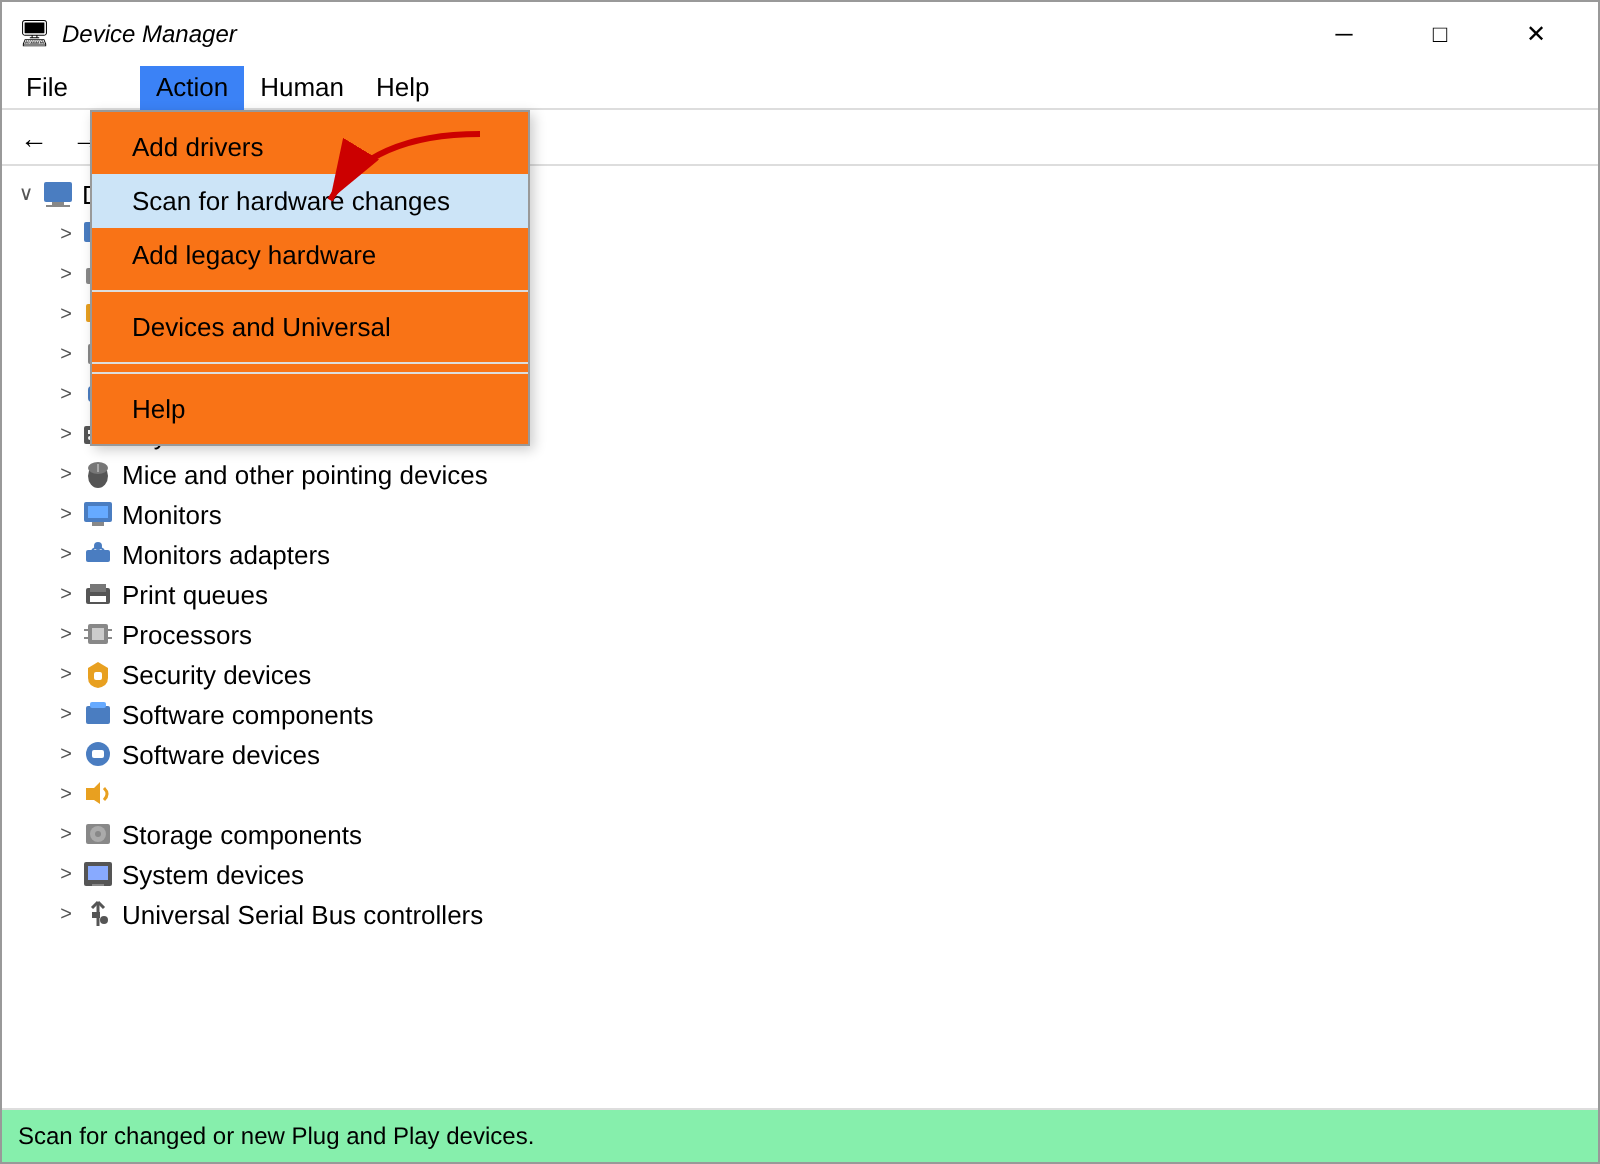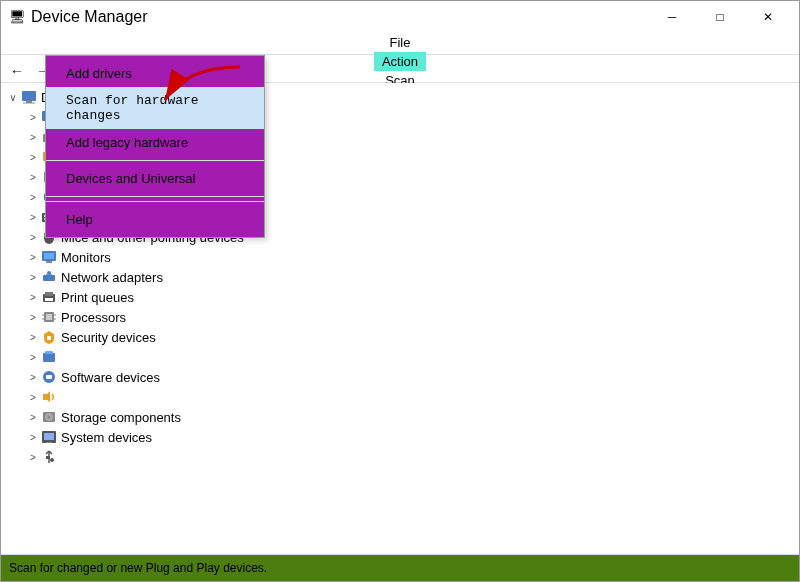--- a/index.html
+++ b/index.html
@@ -31,22 +31,23 @@
     .title-left {
       display: flex;
       align-items: center;
       gap: 6px;
     }
     .title-icon {
       width: 16px;
       height: 16px;
     }
     .title-text {
-      font-size: 16px;
+      font-size: 12px;
       color: #000;
+      font-style: italic;
     }
     .title-controls {
       display: flex;
       gap: 2px;
     }
     .title-btn {
       width: 46px;
       height: 32px;
       border: none;
       background: transparent;
@@ -66,21 +67,21 @@
       border-bottom: 1px solid #ddd;
     }
     .menu-item {
       padding: 2px 8px;
       cursor: pointer;
       font-size: 13px;
       height: 22px;
       display: flex;
       align-items: center;
     }
-    .menu-item.active { background: #5eead4; }
+    .menu-item.active { background: #3b82f6; margin-left: 28px; }
     .toolbar {
       background: #fff;
       height: 28px;
       display: flex;
       align-items: center;
       padding: 0 4px;
       border-bottom: 1px solid #ddd;
       gap: 2px;
     }
     .toolbar-btn {
@@ -132,46 +133,46 @@
       display: flex;
       align-items: center;
       justify-content: center;
     }
     .tree-label {
       font-size: 13px;
       color: #000;
     }
     .status-bar {
       height: 24px;
-      background: #4d7c0f;
+      background: #86efac;
       border-top: 1px solid #ddd;
       display: flex;
       align-items: center;
       padding: 13px 8px;
       font-size: 12px;
       color: #000;
     }
     .dropdown-menu {
       position: absolute;
       top: 22px;
       left: 44px;
-      background: #a21caf;
+      background: #f97316;
       border: 1px solid #999;
       box-shadow: 2px 2px 6px rgba(0,0,0,0.2);
       z-index: 20;
       width: 220px;
       padding: 4px 0;
     }
     .dropdown-menu-item {
       padding: 6px 20px;
       cursor: pointer;
       font-size: 13px;
       color: #000;
     }
-    .dropdown-menu-item.highlighted { background: #cce4f7; font-family: Liberation Mono, monospace; }
+    .dropdown-menu-item.highlighted { background: #cce4f7; }
     .dropdown-sep {
       height: 1px;
       background: #ddd;
       margin: 4px 0;
     }
     
     .arrow-container {
       position: absolute;
       top: 60px;
       left: 140px;
@@ -197,24 +198,24 @@
       <span class="title-icon">🖥</span>
       <span class="title-text">Device Manager</span>
     </div>
     <div class="title-controls">
       <button class="title-btn">─</button>
       <button class="title-btn">□</button>
       <button class="title-btn close">✕</button>
     </div>
   </div>
 
-  <div class="menu-bar" style="position:relative;flex-direction:column;">
+  <div class="menu-bar" style="position:relative;">
     <div class="menu-item">File</div>
     <div class="menu-item active">Action</div>
-    <div class="menu-item">Scan</div>
+    <div class="menu-item">Human</div>
     <div class="menu-item">Help</div>
 
     <div class="dropdown-menu">
       <div class="dropdown-menu-item">Add drivers</div>
       <div class="dropdown-menu-item highlighted">Scan for hardware changes</div>
       <div class="dropdown-menu-item">Add legacy hardware</div>
       <div class="dropdown-sep"></div>
       <div class="dropdown-menu-item">Devices and Universal</div>
       <div class="dropdown-sep"></div>
       <div class="dropdown-sep"></div>
@@ -375,21 +376,21 @@
       <div class="tree-item" style="padding-left:24px">
         <div class="tree-expand">&gt;</div>
         <div class="tree-icon">
           <svg width="16" height="16">
               <rect x="2" y="6" width="12" height="6" fill="#4a7dc1" rx="1"></rect>
               <circle cx="8" cy="4" r="2" fill="#4a7dc1"></circle>
               <line x1="5" y1="6" x2="8" y2="4" stroke="#4a7dc1" stroke-width="1"></line>
               <line x1="11" y1="6" x2="8" y2="4" stroke="#4a7dc1" stroke-width="1"></line>
             </svg>
         </div>
-        <span class="tree-label">Network adapters</span>
+        <span class="tree-label">Monitors adapters</span>
       </div>
 
       <div class="tree-item" style="padding-left:24px">
         <div class="tree-expand">&gt;</div>
         <div class="tree-icon">
           <svg width="16" height="16">
               <rect x="2" y="5" width="12" height="8" fill="#555" rx="1"></rect>
               <rect x="4" y="3" width="8" height="4" fill="#777"></rect>
               <rect x="4" y="9" width="8" height="3" fill="#fff"></rect>
             </svg>
@@ -424,20 +425,21 @@
       </div>
 
       <div class="tree-item" style="padding-left:24px">
         <div class="tree-expand">&gt;</div>
         <div class="tree-icon">
           <svg width="16" height="16">
               <rect x="2" y="4" width="12" height="9" fill="#4a7dc1" rx="1"></rect>
               <rect x="4" y="2" width="8" height="3" fill="#6af" rx="1"></rect>
             </svg>
         </div>
+        <span class="tree-label">Software components</span>
       </div>
 
       <div class="tree-item" style="padding-left:24px">
         <div class="tree-expand">&gt;</div>
         <div class="tree-icon">
           <svg width="16" height="16">
               <circle cx="8" cy="8" r="6" fill="#4a7dc1"></circle>
               <rect x="5" y="6" width="6" height="4" fill="#fff" rx="1"></rect>
             </svg>
         </div>
@@ -482,20 +484,21 @@
         <div class="tree-expand">&gt;</div>
         <div class="tree-icon">
           <svg width="16" height="16">
               <line x1="8" y1="2" x2="8" y2="14" stroke="#555" stroke-width="1.5"></line>
               <line x1="5" y1="5" x2="8" y2="2" stroke="#555" stroke-width="1.5"></line>
               <line x1="11" y1="5" x2="8" y2="2" stroke="#555" stroke-width="1.5"></line>
               <rect x="5" y="7" width="4" height="3" fill="#555"></rect>
               <circle cx="11" cy="11" r="2" fill="#555"></circle>
             </svg>
         </div>
+        <span class="tree-label">Universal Serial Bus controllers</span>
       </div>
     </div>
   </div>
 
   <div class="status-bar">
     <span>Scan for changed or new Plug and Play devices.</span>
   </div>
 </div>
 
 </body></html>

